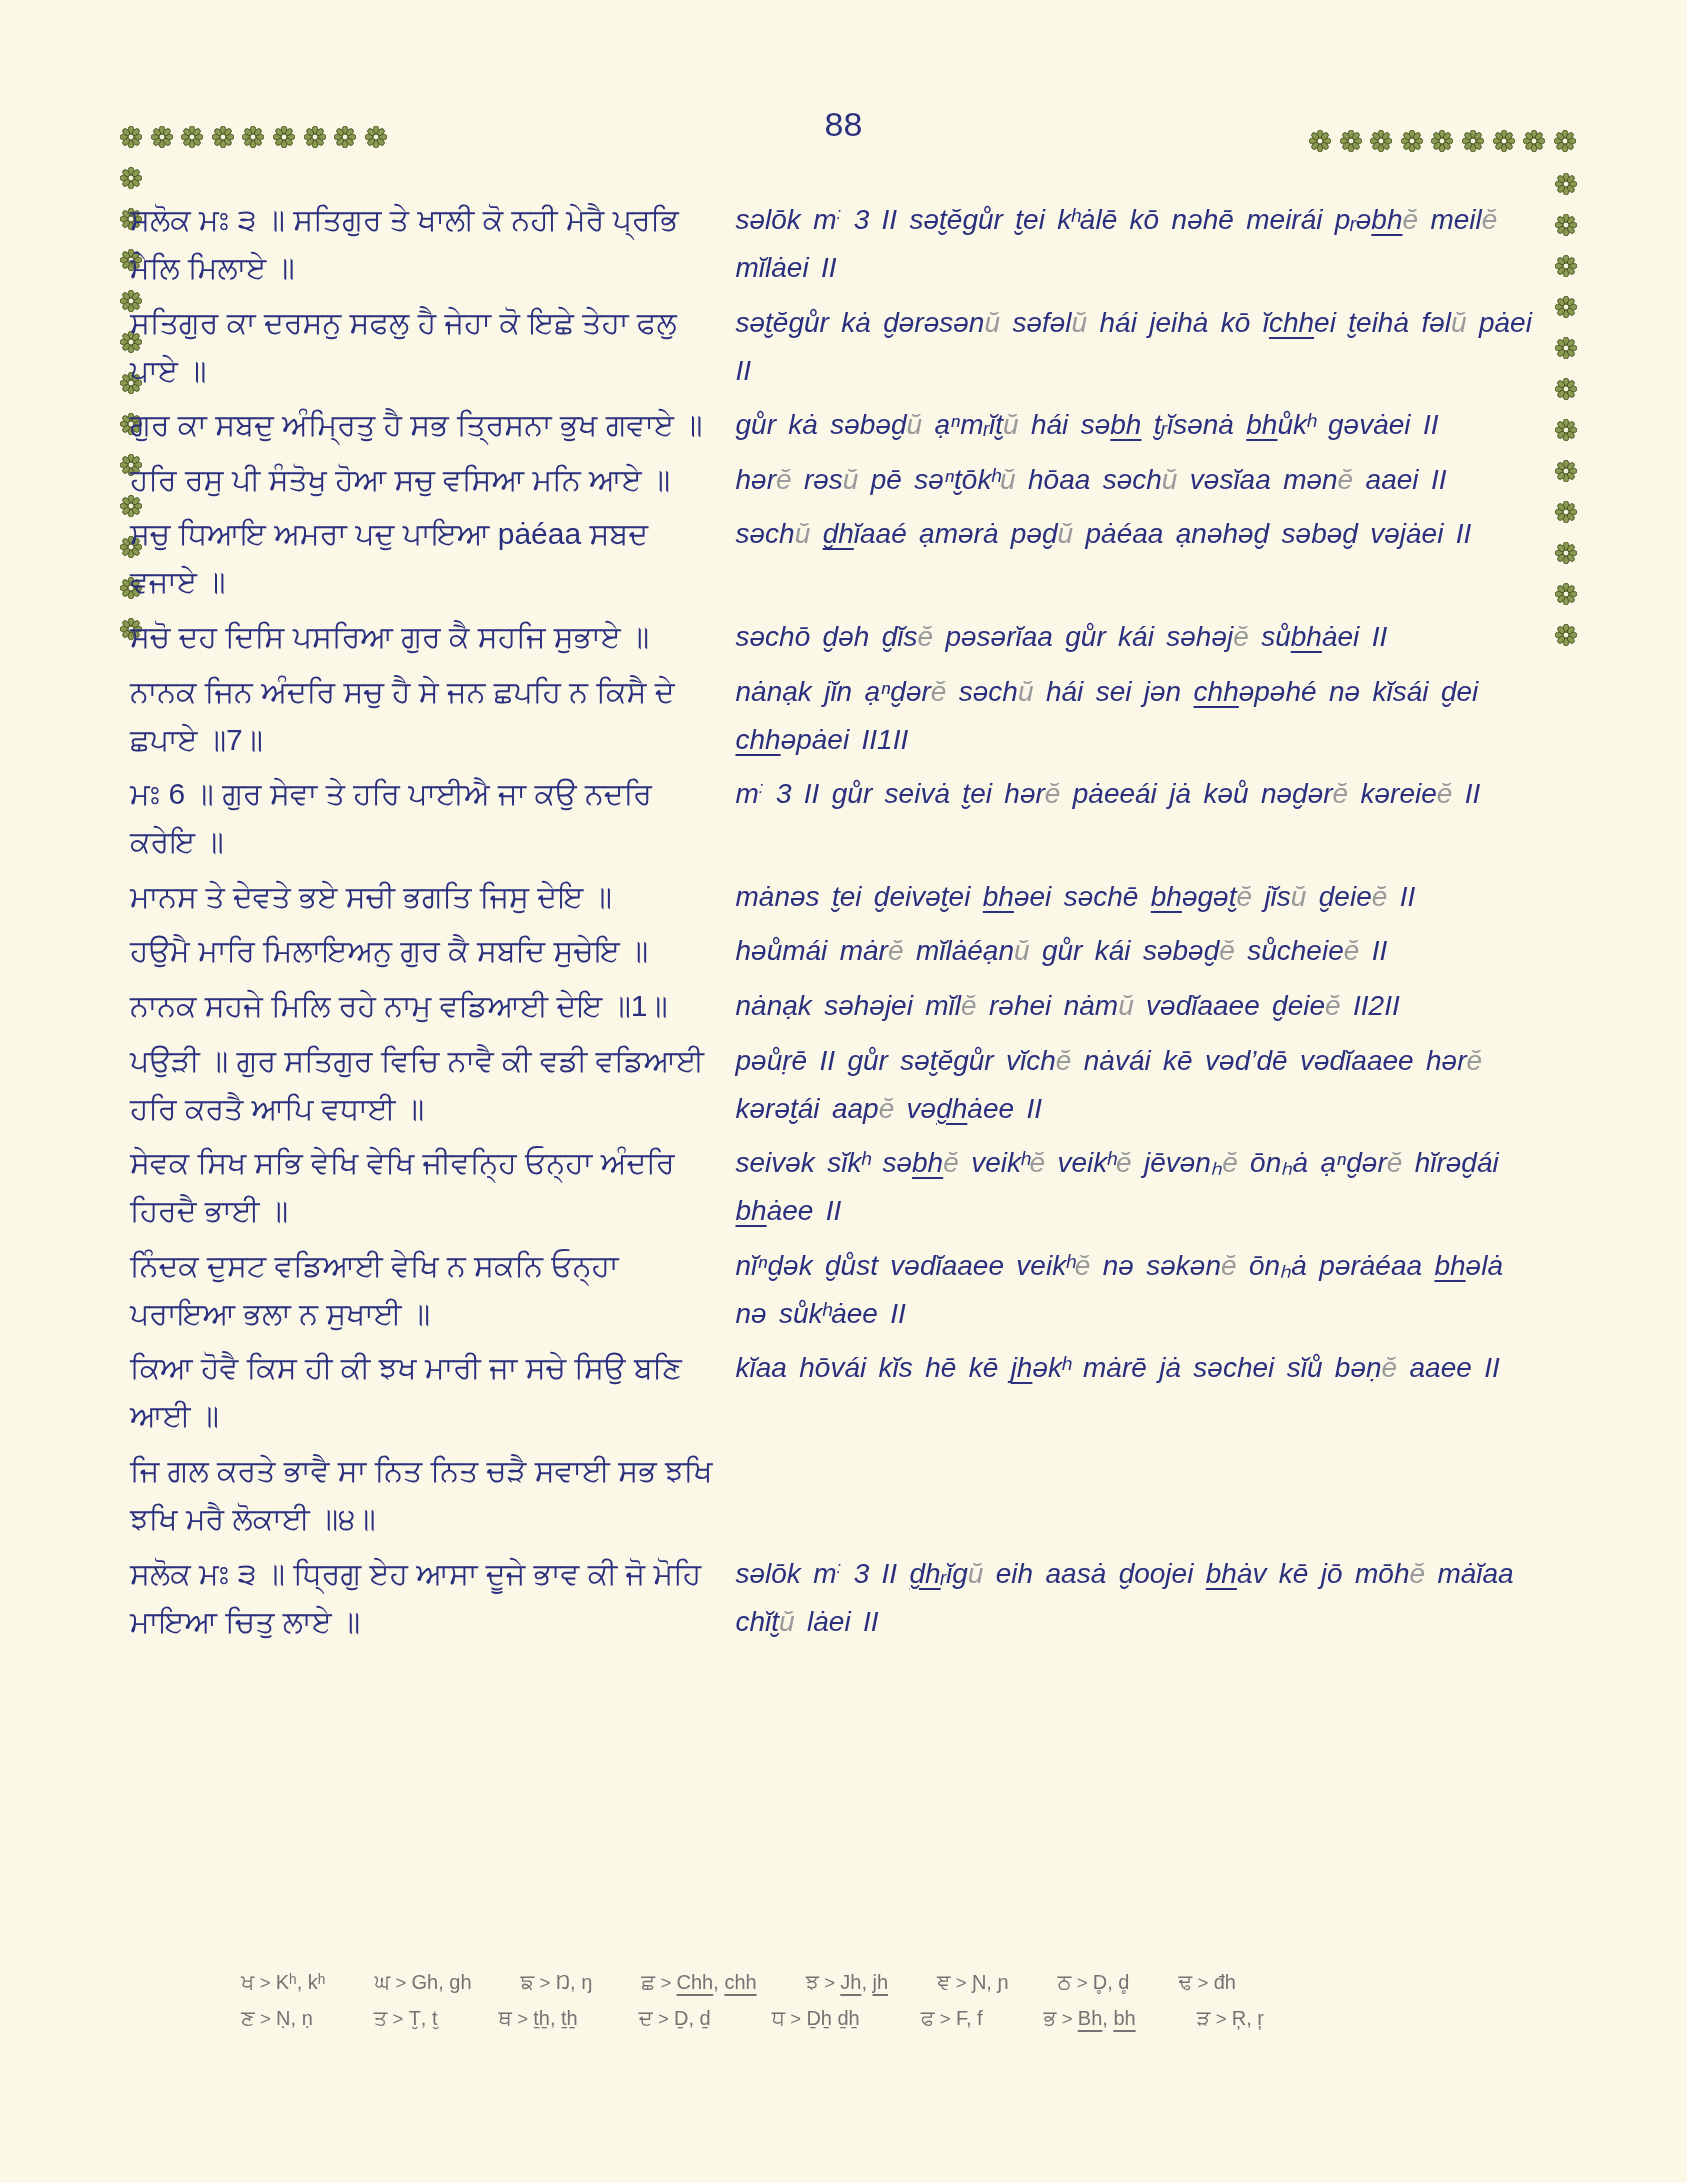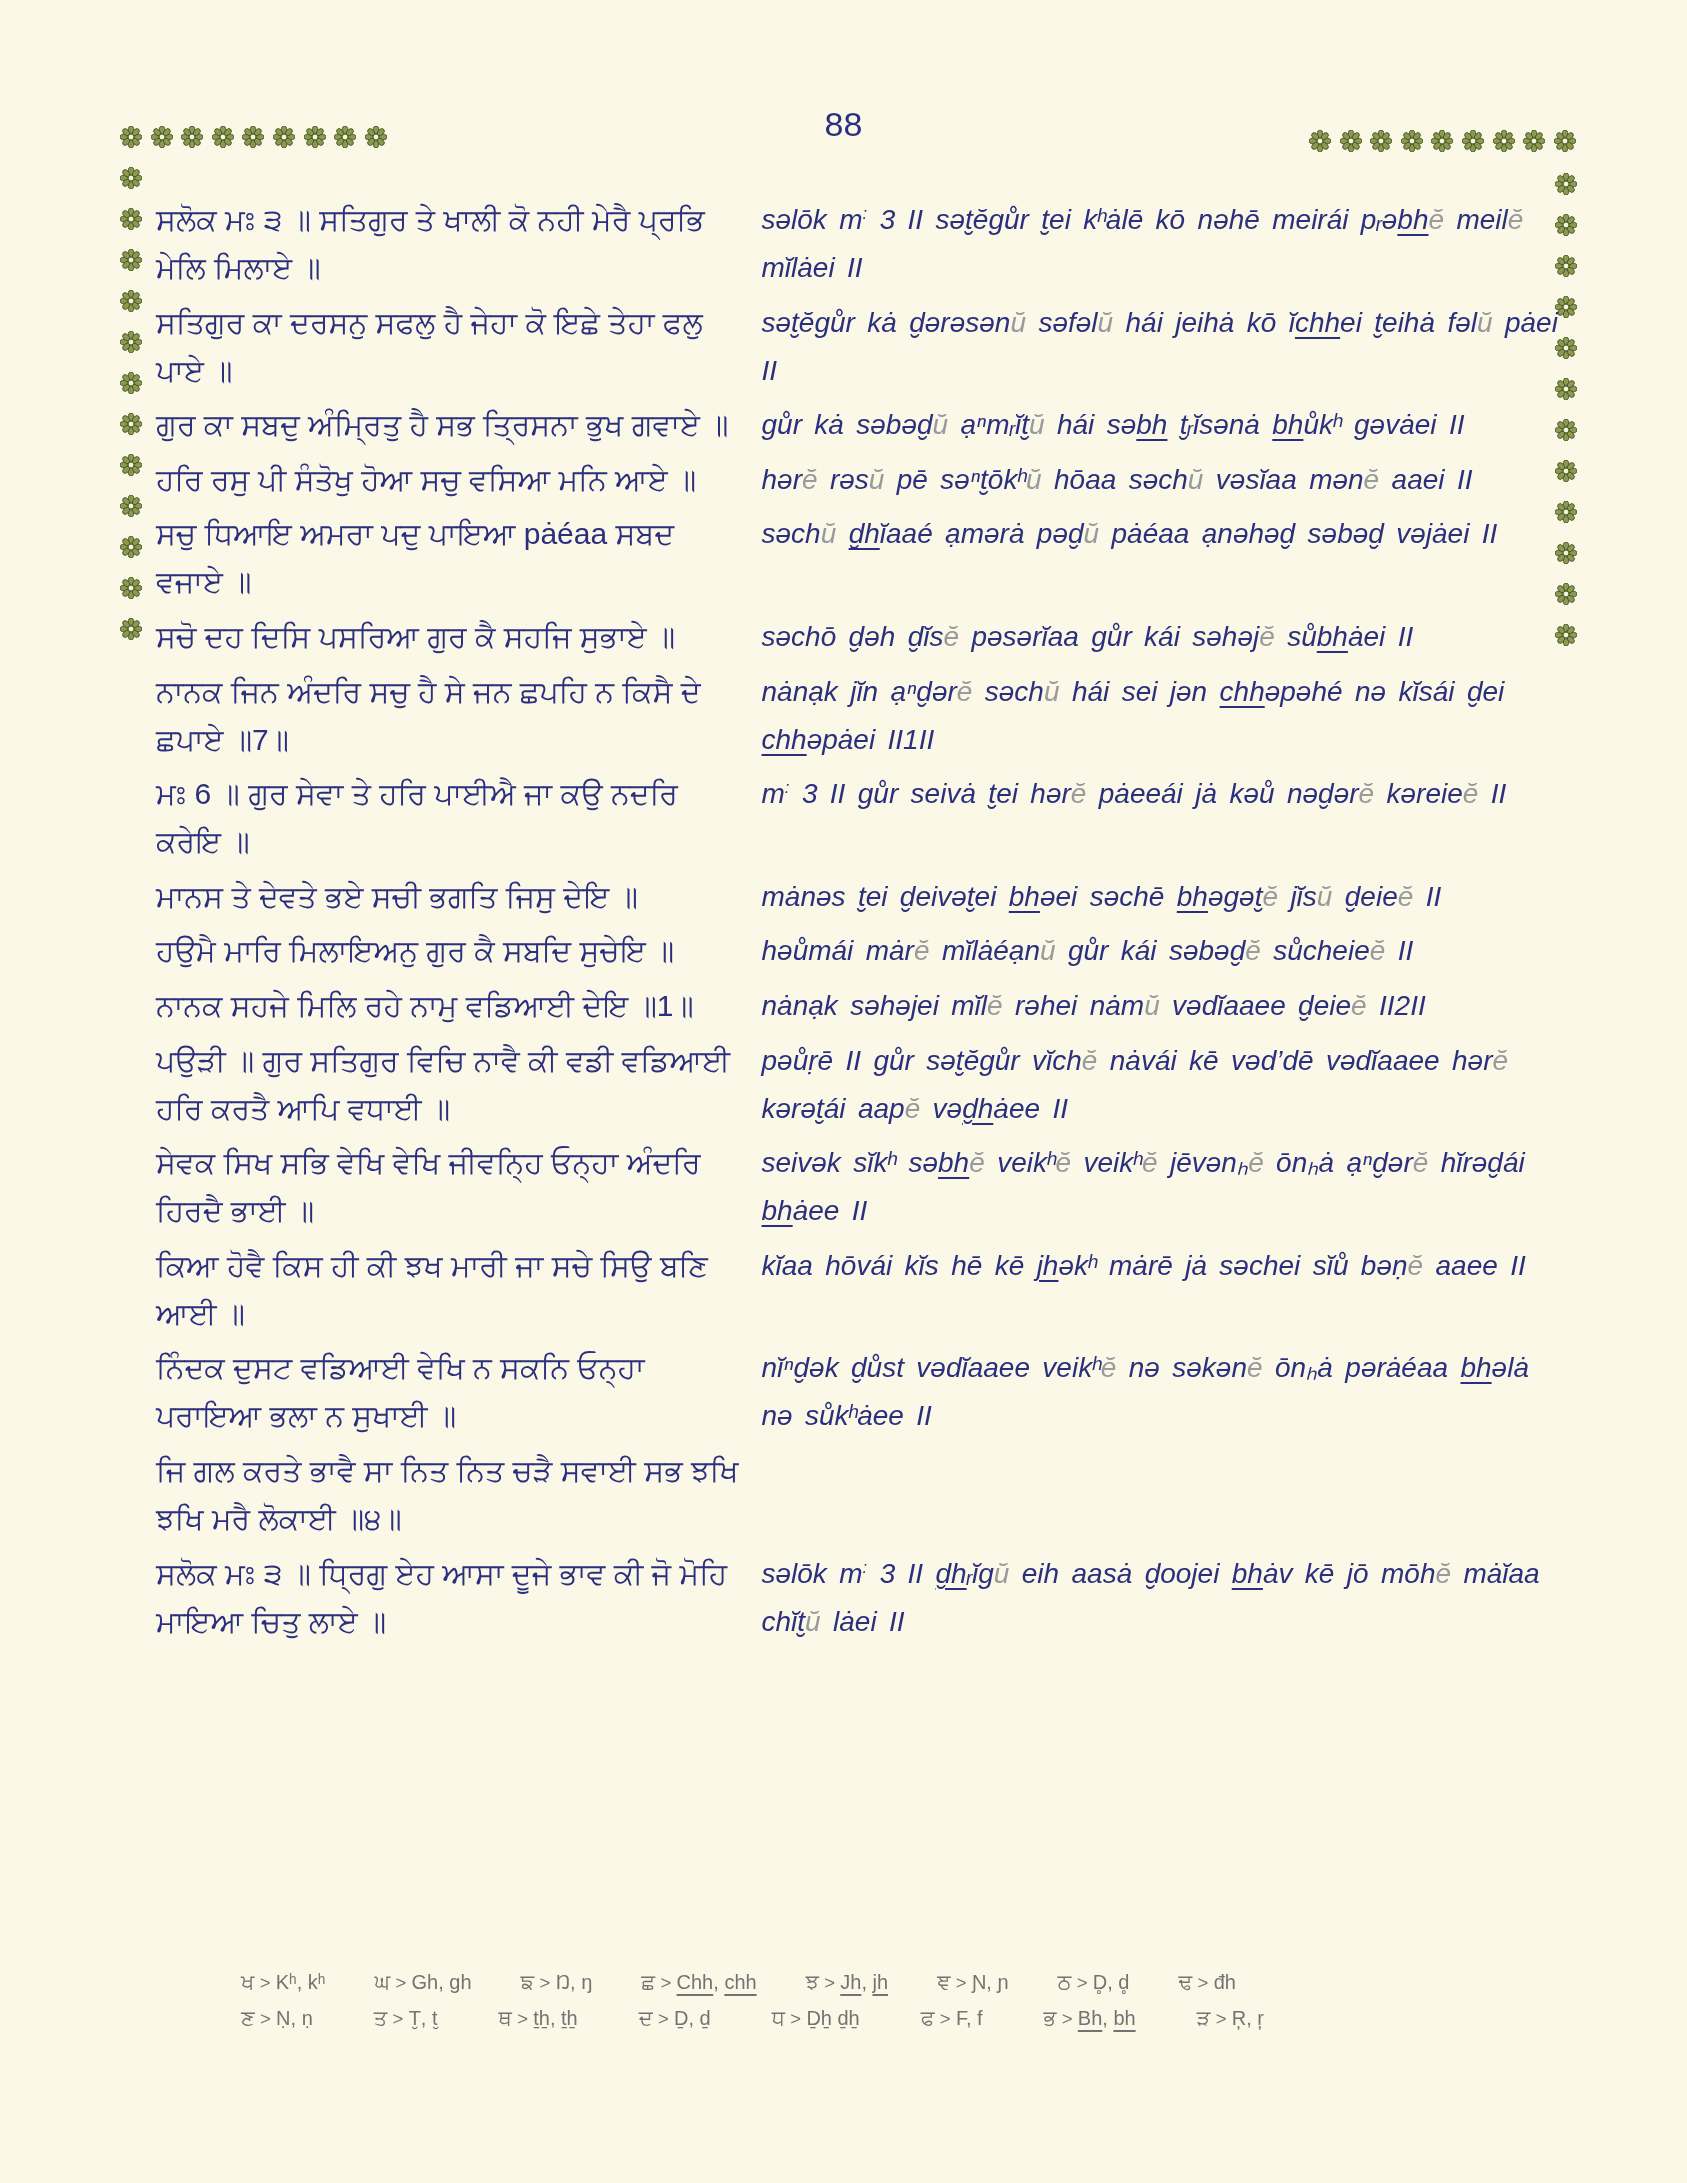--- a/index.html
+++ b/index.html
@@ -20,21 +20,21 @@
   
   .fl-row{position:absolute;display:flex;flex-direction:row;gap:8.6px;}
   .fl-row.tl{left:120px;top:126px;}
   .fl-row.tr{left:1309px;top:130px;}
   .fl-col{position:absolute;display:flex;flex-direction:column;gap:19px;}
   .fl-col.left{left:120px;top:167px;}
   .fl-col.right{left:1555px;top:173px;}
   .flower{width:22px;height:22px;flex:0 0 auto;}
   
   .verses{
-    position:absolute;top:196px;left:156px;width:1409px;
+    position:absolute;top:196px;left:130px;width:1409px;
   }
   .verse-row{
     display:grid;
     grid-template-columns:589px 804px;
     column-gap:16.5px;
     margin-bottom:6.6px;
   }
   .gurmukhi{
     font-size:30px;line-height:48px;color:#2A2F7E;
     font-family:"Liberation Sans", sans-serif;
@@ -269,28 +269,28 @@
     </div>
       <div class="verse-row">
       <div class="gurmukhi">ਪਉੜੀ ॥ ਗੁਰ ਸਤਿਗੁਰ ਵਿਚਿ ਨਾਵੈ ਕੀ ਵਡੀ ਵਡਿਆਈ ਹਰਿ ਕਰਤੈ ਆਪਿ ਵਧਾਈ ॥</div>
       <div class="translit">pəůṛē II gůr sət̮ĕgůr vĭch<span class="gr">ĕ</span> nȧvái kē vəd’dē vədĭaaee hər<span class="gr">ĕ</span> kərət̮ái aap<span class="gr">ĕ</span> və<span class="ul">d̮h</span>ȧee II</div>
     </div>
       <div class="verse-row">
       <div class="gurmukhi">ਸੇਵਕ ਸਿਖ ਸਭਿ ਵੇਖਿ ਵੇਖਿ ਜੀਵਨ੍ਹਿ ਓਨ੍ਹਾ ਅੰਦਰਿ ਹਿਰਦੈ ਭਾਈ ॥</div>
       <div class="translit">seivək sĭkʰ sə<span class="ul">bh</span><span class="gr">ĕ</span> veikʰ<span class="gr">ĕ</span> veikʰ<span class="gr">ĕ</span> jēvənₕ<span class="gr">ĕ</span> ōnₕȧ ạⁿd̮ər<span class="gr">ĕ</span> hĭrəd̮ái <span class="ul">bh</span>ȧee II</div>
     </div>
       <div class="verse-row">
+      <div class="gurmukhi">ਨਿੰਦਕ ਦੁਸਟ ਵਡਿਆਈ ਵੇਖਿ ਨ ਸਕਨਿ ਓਨ੍ਹਾ ਪਰਾਇਆ ਭਲਾ ਨ ਸੁਖਾਈ ॥</div>
+      <div class="translit">nĭⁿd̮ək d̮ůst vədĭaaee veikʰ<span class="gr">ĕ</span> nə səkən<span class="gr">ĕ</span> ōnₕȧ pərȧéaa <span class="ul">bh</span>əlȧ nə sůkʰȧee II</div>
+    </div>
+      <div class="verse-row">
       <div class="gurmukhi">ਕਿਆ ਹੋਵੈ ਕਿਸ ਹੀ ਕੀ ਝਖ ਮਾਰੀ ਜਾ ਸਚੇ ਸਿਉ ਬਣਿ ਆਈ ॥</div>
       <div class="translit">kĭaa hōvái kĭs hē kē <span class="ul">jh</span>əkʰ mȧrē jȧ səchei sĭů bəṇ<span class="gr">ĕ</span> aaee II</div>
     </div>
       <div class="verse-row">
-      <div class="gurmukhi">ਨਿੰਦਕ ਦੁਸਟ ਵਡਿਆਈ ਵੇਖਿ ਨ ਸਕਨਿ ਓਨ੍ਹਾ ਪਰਾਇਆ ਭਲਾ ਨ ਸੁਖਾਈ ॥</div>
-      <div class="translit">nĭⁿd̮ək d̮ůst vədĭaaee veikʰ<span class="gr">ĕ</span> nə səkən<span class="gr">ĕ</span> ōnₕȧ pərȧéaa <span class="ul">bh</span>əlȧ nə sůkʰȧee II</div>
-    </div>
-      <div class="verse-row">
       <div class="gurmukhi">ਜਿ ਗਲ ਕਰਤੇ ਭਾਵੈ ਸਾ ਨਿਤ ਨਿਤ ਚੜੈ ਸਵਾਈ ਸਭ ਝਖਿ ਝਖਿ ਮਰੈ ਲੋਕਾਈ ॥੪॥</div>
     </div>
       <div class="verse-row">
       <div class="gurmukhi">ਸਲੋਕ ਮਃ ੩ ॥ ਧ੍ਰਿਗੁ ਏਹ ਆਸਾ ਦੂਜੇ ਭਾਵ ਕੀ ਜੋ ਮੋਹਿ ਮਾਇਆ ਚਿਤੁ ਲਾਏ ॥</div>
       <div class="translit">səlōk m<sup class="vis">:</sup> 3 II <span class="ul">d̮h</span>ᵣĭg<span class="gr">ŭ</span> eih aasȧ d̮oojei <span class="ul">bh</span>ȧv kē jō mōh<span class="gr">ĕ</span> mȧĭaa chĭt̮<span class="gr">ŭ</span> lȧei II</div>
     </div>
     </main>
 
   <footer class="legend">
     <div class="legend-row r1">

